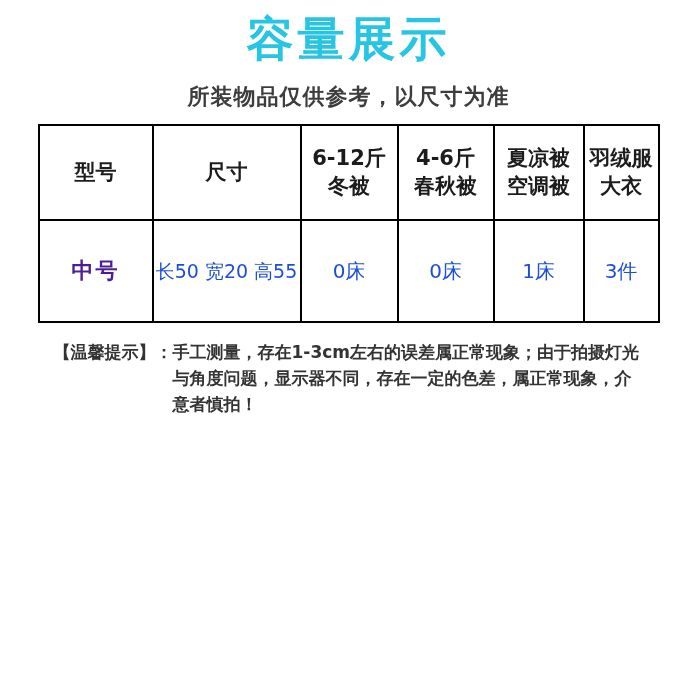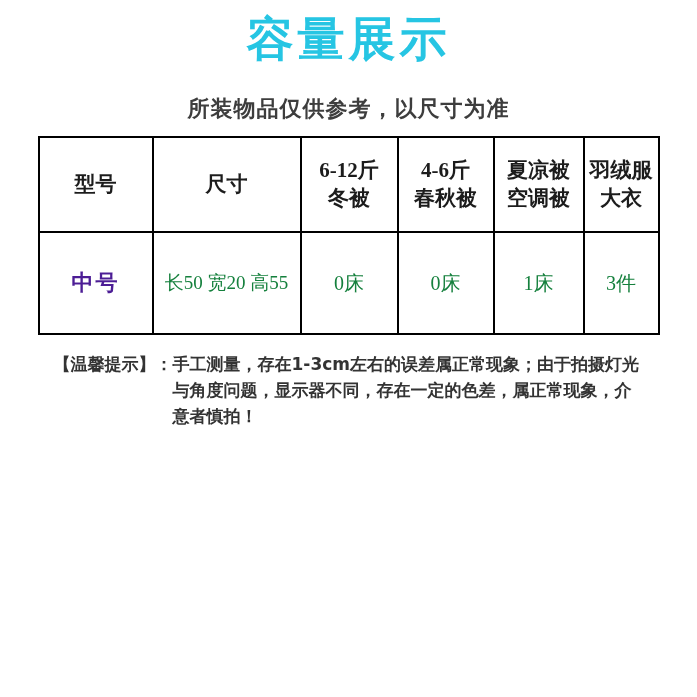--- a/index.html
+++ b/index.html
@@ -21,54 +21,53 @@
     margin-top: 16px;
     text-align: center;
     font-family: Liberation Mono, monospace;
     font-size: 47px;
     line-height: 54px;
     font-weight: 700;
     color: #26c5e3;
     letter-spacing: 4px;
   }
   .subtitle {
-    margin-top: 24px;
+    margin-top: 12px;
     text-align: center;
     font-size: 22px;
     font-weight: 600;
     color: #3d3d3d;
     letter-spacing: 1px;
   }
   table.capacity {
     border-collapse: collapse;
     table-layout: fixed;
     width: 620px;
     margin: 12px auto 0 auto;
-    font-family: Liberation Serif, serif;
   }
   table.capacity td, table.capacity th {
     border: 2px solid #000000;
     text-align: center;
     vertical-align: middle;
     white-space: pre-line;
     padding: 0 2px;
     box-sizing: border-box;
   }
   table.capacity th {
     height: 95px;
     font-size: 21px;
     font-weight: 700;
     color: #1c1c1c;
     line-height: 1.3;
   }
   table.capacity td {
     height: 102px;
     font-size: 20px;
     font-weight: 400;
-    color: #15803d;
+    color: #1d4ed8;
     line-height: 1.3;
   }
   table.capacity td.model {
     font-size: 22px;
     font-weight: 700;
     color: #4c1d95;
     letter-spacing: 2px;
   }
   table.capacity td.dims {
     font-size: 19px;

